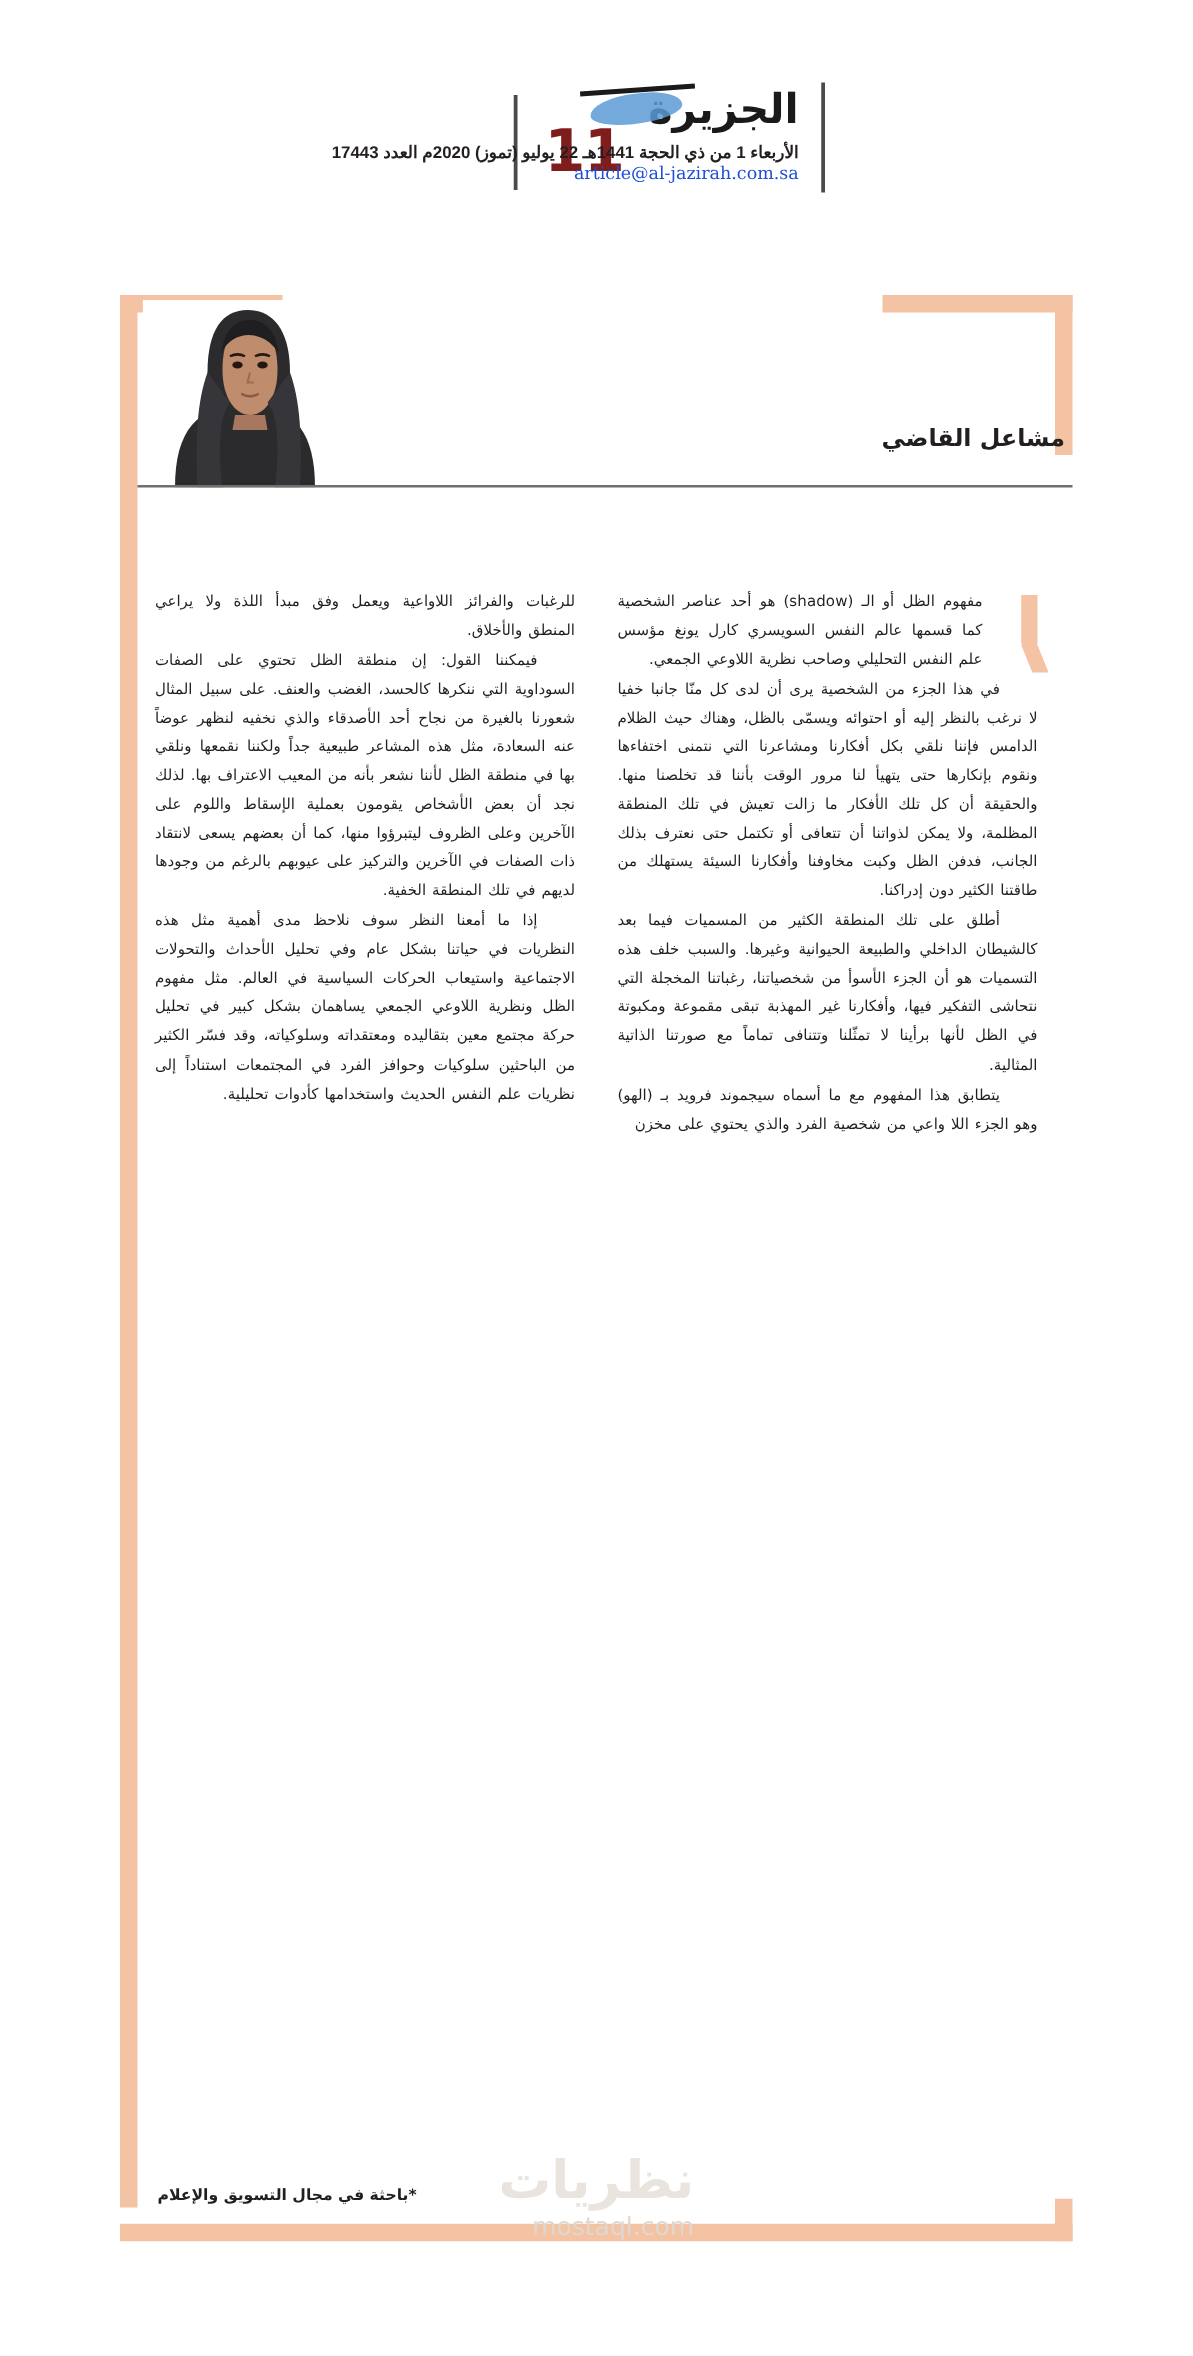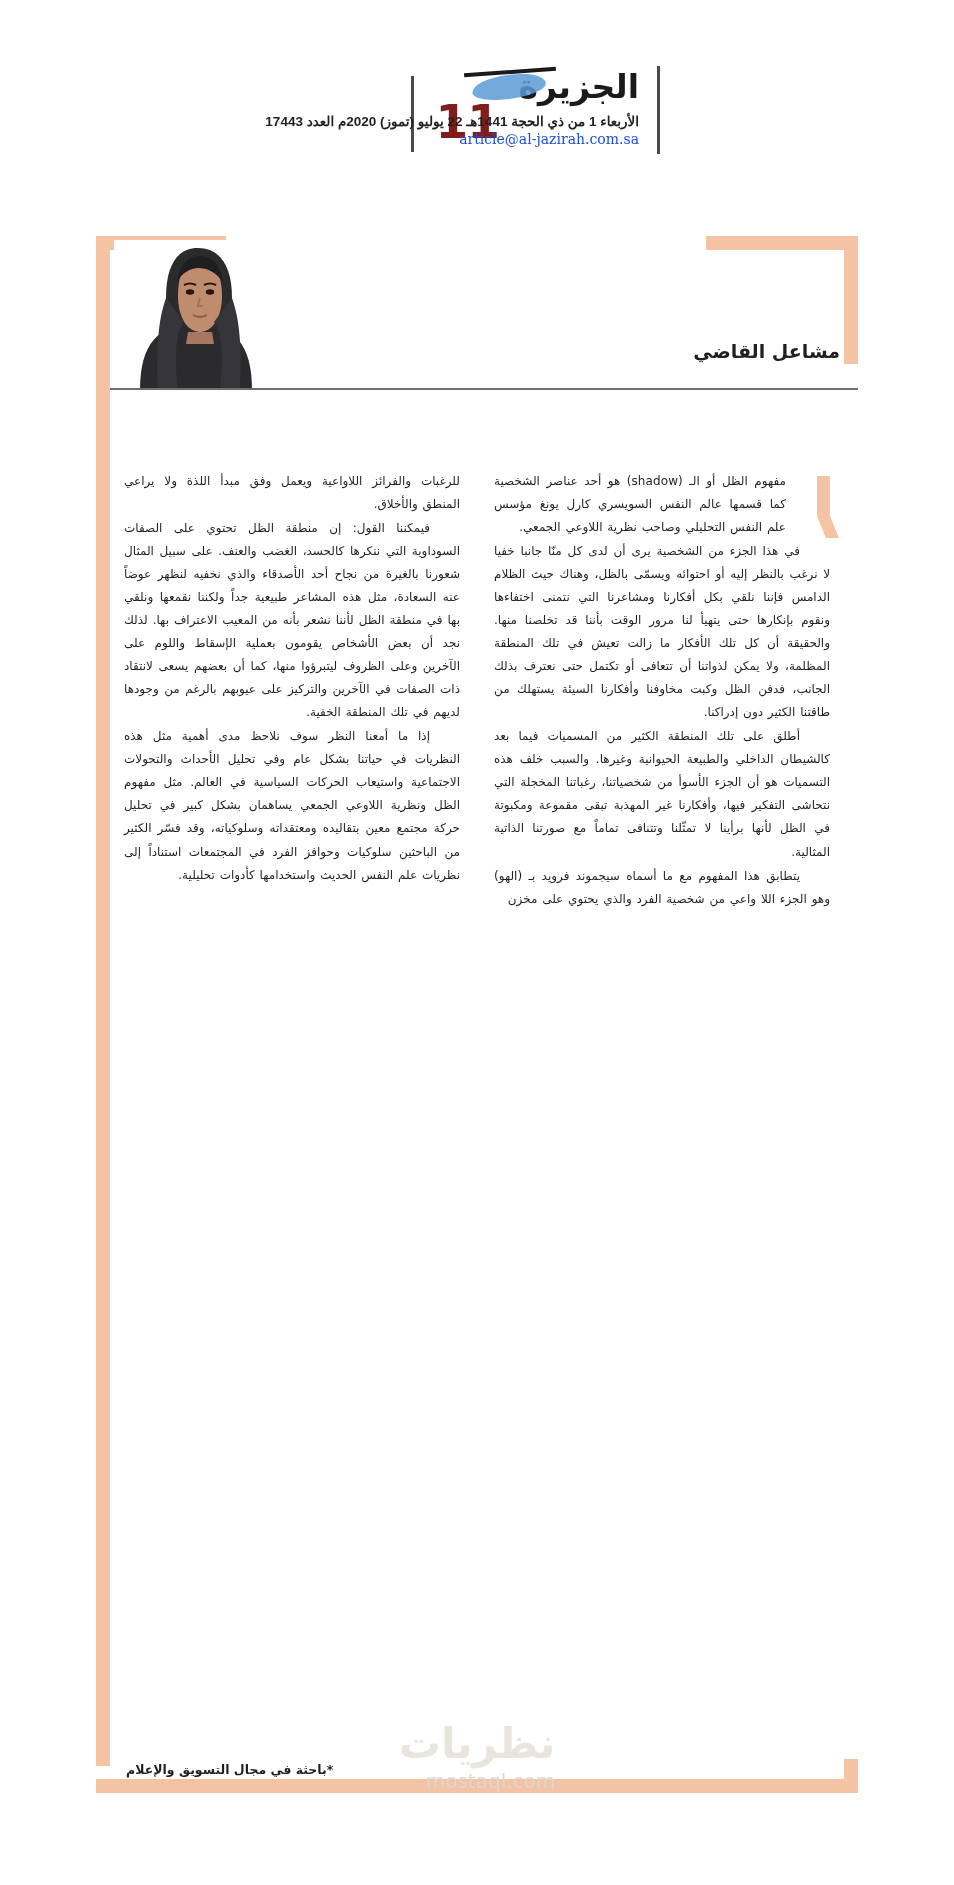--- a/index.html
+++ b/index.html
@@ -195,21 +195,21 @@
     left: 18px;
     width: 164px;
     height: 150px;
     overflow: hidden;
   }
   .portrait-svg { display: block; }
 
   .author-name {
     position: absolute;
     top: 104px;
-    right: 18px;
+    right: 6px;
     font-size: 19px;
     font-weight: 700;
     color: #231f20;
     direction: rtl;
     font-family: "DejaVu Sans", sans-serif;
   }
 
   .hr-under-author {
     position: absolute;
     top: 152px;
@@ -292,21 +292,21 @@
     direction: rtl;
     font-family: "DejaVu Sans", sans-serif;
     margin-bottom: 1px;
     letter-spacing: 0.1px;
     word-spacing: 1px;
   }
   .body-p.indent { text-indent: 30px; }
 
   .byline {
     position: absolute;
-    bottom: 68px;
+    bottom: 82px;
     left: 30px;
     font-size: 12.5px;
     font-weight: 700;
     color: #231f20;
     direction: rtl;
     font-family: "DejaVu Sans", sans-serif;
   }
 
   
   .watermark {

